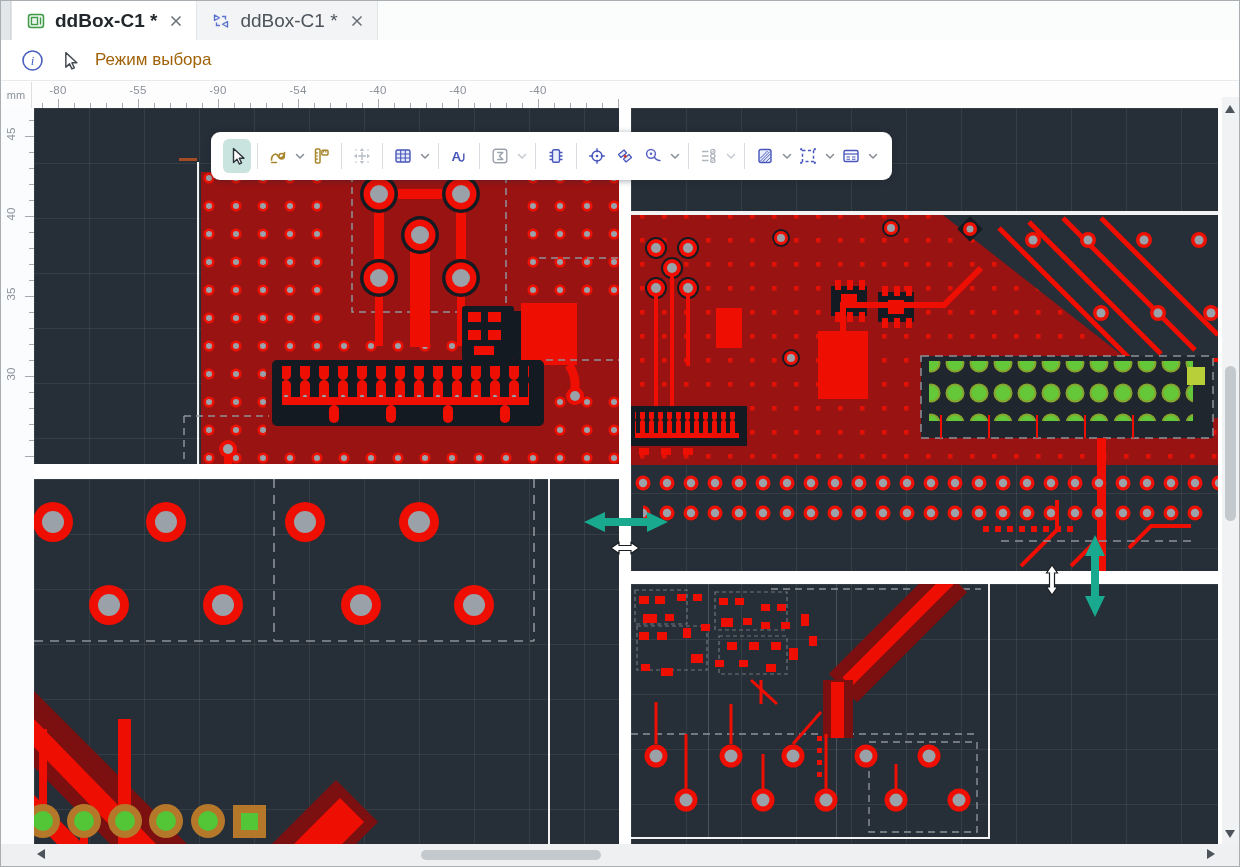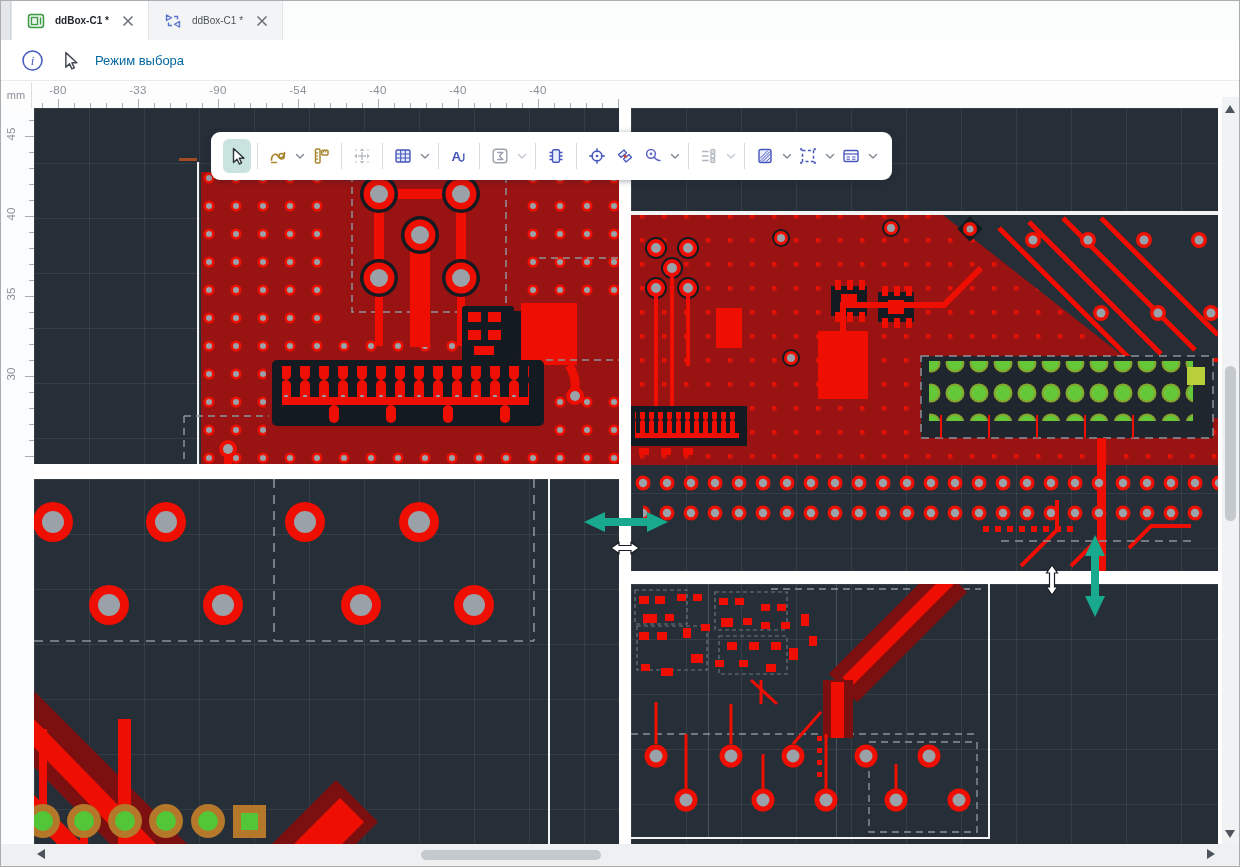--- a/index.html
+++ b/index.html
@@ -4,28 +4,28 @@
 <style>
   html,body{margin:0;padding:0;background:#fff}
   .screen{position:relative;width:1240px;height:867px;border:1px solid #a9aeb3;box-sizing:border-box;
           background:#fff;font-family:"Liberation Sans",sans-serif;overflow:hidden}
   
   .tabbar{position:absolute;left:0;top:0;width:100%;height:39px;background:#f2f4f5;
           border-bottom:1px solid #e0e3e6;display:flex;align-items:stretch}
   .winedge{width:9px;background:#e4e7e9;border-right:1px solid #d4d8db}
   .tab{display:flex;align-items:center;gap:9px;padding:0 14px;background:#f2f4f5;border-right:1px solid #e2e5e8;cursor:default}
   .tab.active{background:#fff;border-left:1px solid #e2e5e8}
-  .tablabel{font-size:10px;color:#4c535a;white-space:nowrap}
+  .tablabel{font-size:19px;color:#4c535a;white-space:nowrap}
   .tab.active .tablabel{font-weight:bold;color:#22272c}
   .tabclose{margin-left:4px;display:flex;align-items:center}
   .tabfill{flex:1;background:#fbfcfc}
   
   .modebar{position:absolute;left:0;top:39px;width:100%;height:41px;background:#fff;
            border-bottom:1px solid #e8eaec;display:flex;align-items:center;padding-left:20px;gap:15px;box-sizing:border-box}
-  .modelabel{font-size:13px;color:#0369a1}
+  .modelabel{font-size:17px;color:#a16207}
   
   .hruler{position:absolute;left:0;top:81px;width:100%;height:26px;background:#fdfdfe}
   .mmcell{position:absolute;left:0;top:0;width:30px;height:26px;border-right:1px solid #dcdfe2;
           color:#8a9098;font-size:11px;display:flex;align-items:center;justify-content:center;background:#fdfdfe;z-index:2}
   .htick{position:absolute;bottom:0;width:1px;background:#a6abb3}
   .hlab{position:absolute;top:2px;transform:translateX(-50%);font-size:11.5px;color:#8a9098;letter-spacing:.3px}
   .vruler{position:absolute;left:0;top:107px;width:33px;height:738px;background:#fbfcfd}
   .vtick{position:absolute;right:0;height:1px;background:#a6abb3}
   .vlab{position:absolute;left:2px;width:16px;text-align:center;font-size:11.5px;color:#8a9098;transform:rotate(-90deg)}
   
@@ -167,21 +167,21 @@
       <div class="htick" style="left: 489px; height: 5px;"></div>
       <div class="htick" style="left: 505px; height: 5px;"></div>
       <div class="htick" style="left: 521px; height: 5px;"></div>
       <div class="htick" style="left: 537px; height: 9px;"></div>
       <div class="htick" style="left: 553px; height: 5px;"></div>
       <div class="htick" style="left: 569px; height: 5px;"></div>
       <div class="htick" style="left: 585px; height: 5px;"></div>
       <div class="htick" style="left: 601px; height: 5px;"></div>
       <div class="htick" style="left: 617px; height: 9px;"></div>
       <span class="hlab" style="left: 57px;">-80</span>
-      <span class="hlab" style="left: 137px;">-33</span>
+      <span class="hlab" style="left: 137px;">-55</span>
       <span class="hlab" style="left: 217px;">-90</span>
       <span class="hlab" style="left: 297px;">-54</span>
       <span class="hlab" style="left: 377px;">-40</span>
       <span class="hlab" style="left: 457px;">-40</span>
       <span class="hlab" style="left: 537px;">-40</span>
     </div>
   <div class="vruler">
       <div class="vtick" style="top: 12px; width: 5px;"></div>
       <div class="vtick" style="top: 28px; width: 9px;"></div>
       <div class="vtick" style="top: 44px; width: 5px;"></div>

